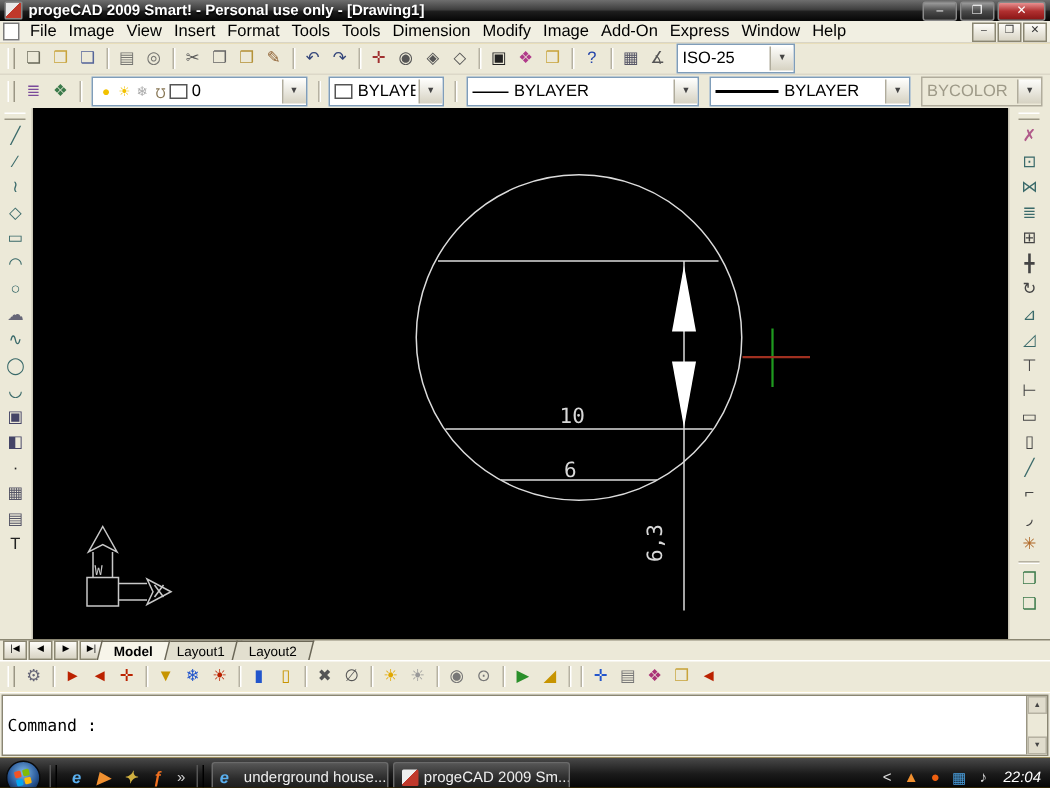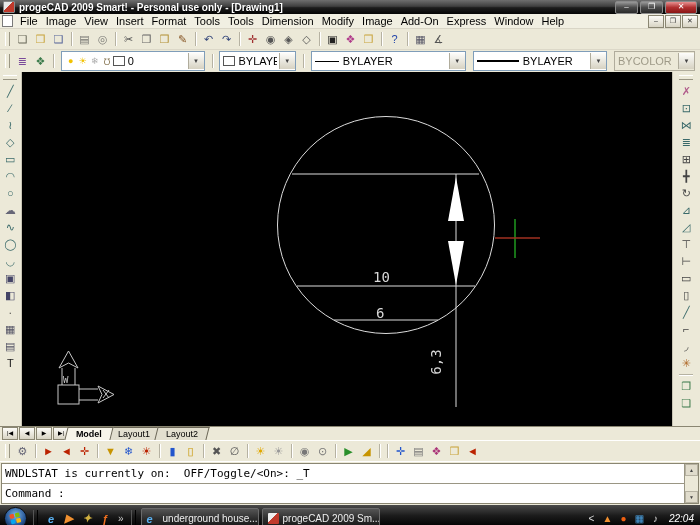--- a/index.html
+++ b/index.html
@@ -165,20 +165,24 @@
         <span class="tsep"></span>
         <span class="tbtn" style="color: rgb(34, 68, 170);">?</span>
       </span>
     <span class="tsep"></span>
     <span style="display:flex;align-items:center;">
         <span class="tbtn" style="color: rgb(85, 85, 102);">▦</span>
       </span>
     <span style="display:flex;align-items:center;">
         <span class="tbtn" style="color: rgb(85, 85, 85);">∡</span>
       </span>
+    <div class="combo w-dim">
+      <span class="val">ISO-25</span>
+      <span class="arrow">▼</span>
+    </div>
   </div>
 
   <div class="tbar tbar2">
     <span class="tgrip"></span>
     <span style="display:flex;align-items:center;gap:1px;">
         <span class="tbtn" style="color: rgb(122, 74, 154);">≣</span>
         <span class="tbtn" style="color: rgb(58, 122, 74);">❖</span>
       </span>
     <span class="tsep"></span>
     <div class="combo w-layer">
@@ -351,21 +355,20 @@
         <span class="tbtn" style="color: rgb(119, 119, 119);">▤</span>
         <span class="tbtn" style="color: rgb(170, 51, 119);">❖</span>
         <span class="tbtn" style="color: rgb(200, 164, 60);">❒</span>
         <span class="tbtn" style="color: rgb(187, 34, 0);">◄</span>
       </span>
   </div>
 
   <div class="command">
     <div class="cmd-box">
       <div class="cmd-lines">
-        <div class="cmd-history">WNDLSTAT is currently on:  OFF/Toggle/&lt;On&gt;: _T</div>
         <div class="cmd-prompt">Command :</div>
       </div>
       <div class="cmd-scroll">
         <div class="scr-btn">▲</div>
         <div class="scr-btn">▼</div>
       </div>
     </div>
   </div>
 
   <div class="taskbar">

